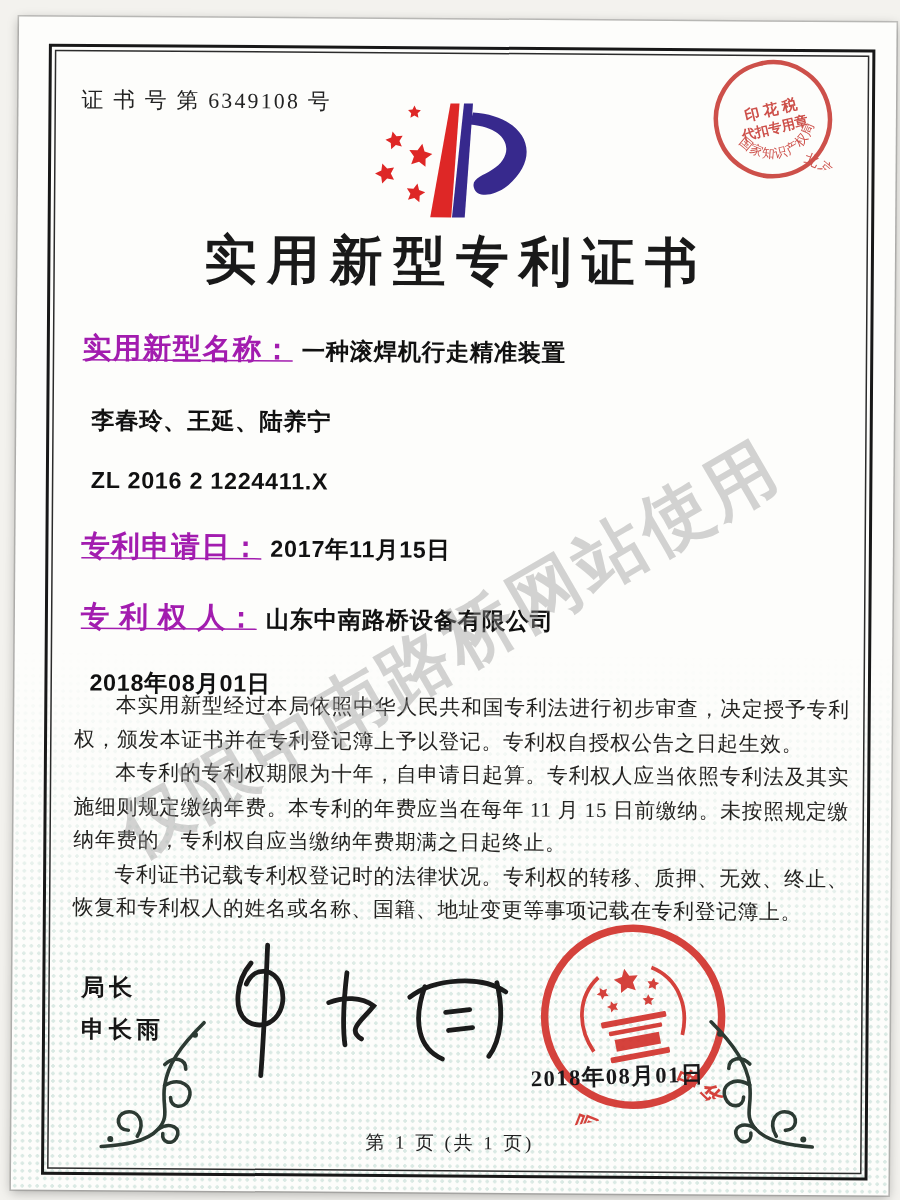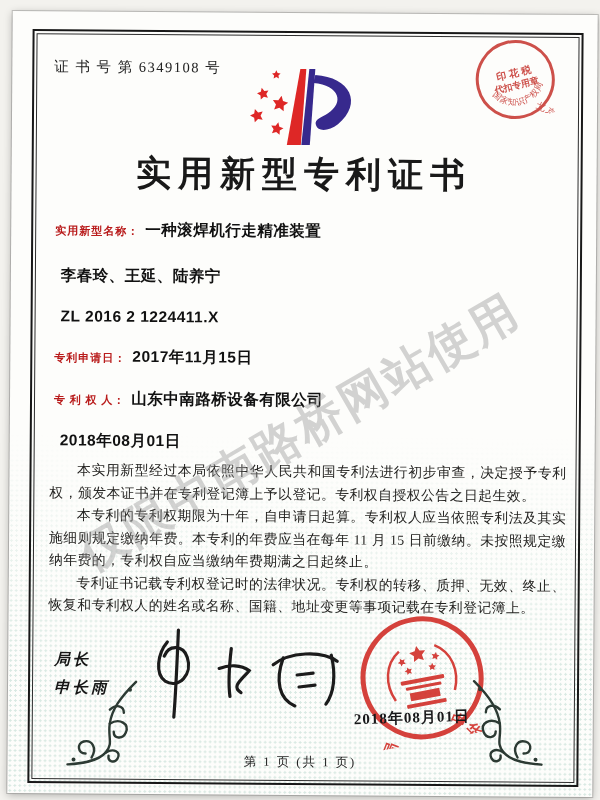--- a/index.html
+++ b/index.html
@@ -41,35 +41,35 @@
   .logo{position:absolute;left:218px;top:48px;width:150px;height:88px;}
   .title{
     position:absolute;left:0;right:0;top:138px;text-align:center;
     font-size:35px;font-weight:700;letter-spacing:7px;color:#191919;
     font-family:"Liberation Serif","DejaVu Serif",serif;
   }
   .fields{position:absolute;left:44px;top:208px;right:30px;}
   .field-row{display:flex;align-items:baseline;margin-bottom:21px;}
   .field-row.r1{margin-bottom:25px;}
   .field-label{
-    font-size:11px;color:#b91c1c;letter-spacing:1px;white-space:pre;
-    font-family:"Liberation Serif","DejaVu Serif",serif;font-weight:600;
+    font-size:19px;color:#a21caf;letter-spacing:1px;white-space:pre;
+    font-family:"Liberation Serif","DejaVu Serif",serif;font-weight:600;text-decoration:underline;
   }
   .field-value{
     font-size:15.5px;color:#111;margin-left:6px;letter-spacing:.5px;
     font-family:"Liberation Sans","DejaVu Sans",sans-serif;font-weight:600;
   }
   .body-text{position:absolute;left:40px;top:448px;right:28px;}
   .body-text p{
     margin:0;text-indent:2em;text-align:justify;
     font-size:13.8px;line-height:22.5px;color:#242321;letter-spacing:.5px;
     font-family:"Liberation Serif","DejaVu Serif",serif;
   }
   .signer{position:absolute;left:46px;top:634px;
-    font-family:"Liberation Sans","DejaVu Sans",sans-serif;font-style:italic;}
+    font-family:"Liberation Sans","DejaVu Sans",sans-serif;}
   .signer div{font-size:15.5px;font-weight:700;letter-spacing:3px;color:#161616;line-height:28px;}
   .signature{position:absolute;left:125px;top:612px;width:230px;height:100px;}
   .official-seal{
     position:absolute;left:350px;top:600px;width:128px;height:128px;
     transform:rotate(-11deg);opacity:.93;
   }
   .seal-date{
     position:absolute;left:346px;top:694px;width:160px;
     font-size:15px;font-weight:700;letter-spacing:1px;color:#18181a;
     transform:rotate(-2deg);

